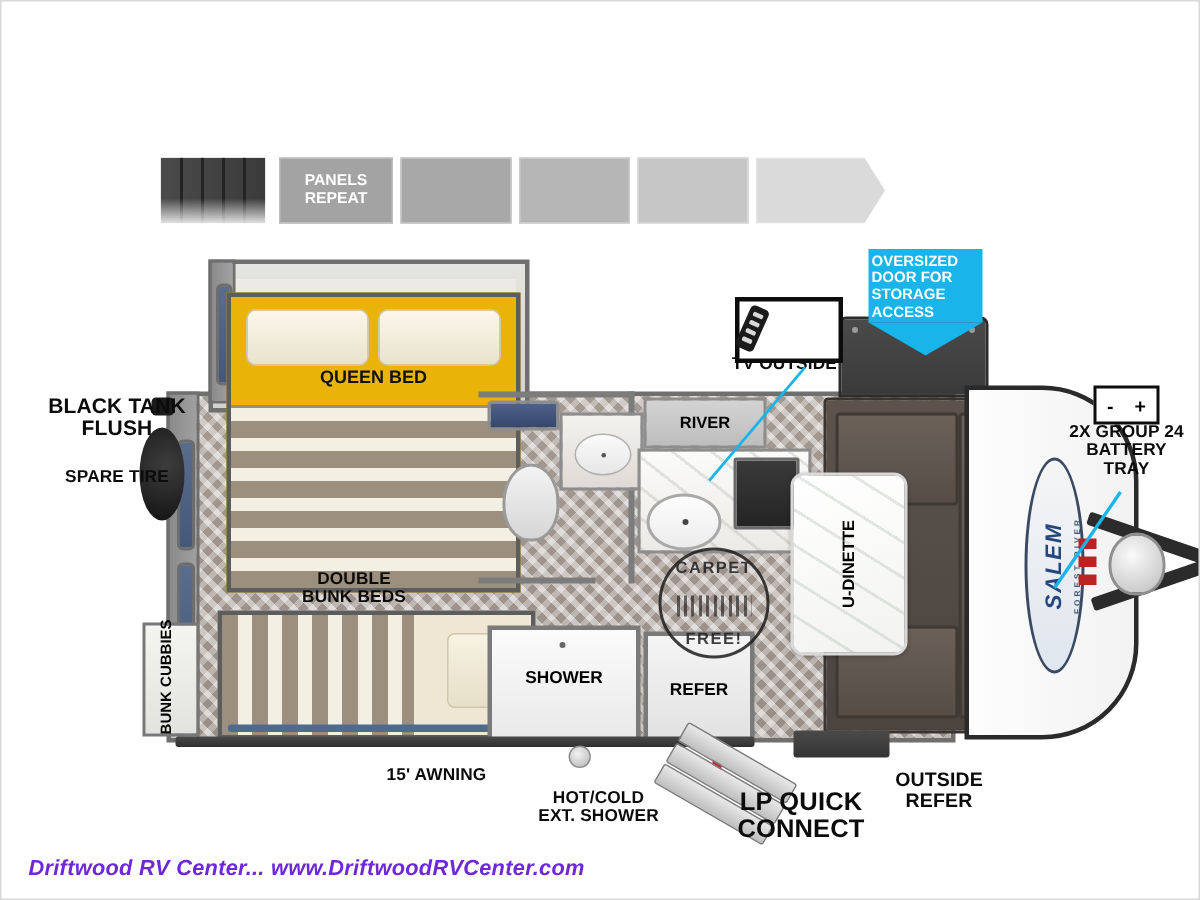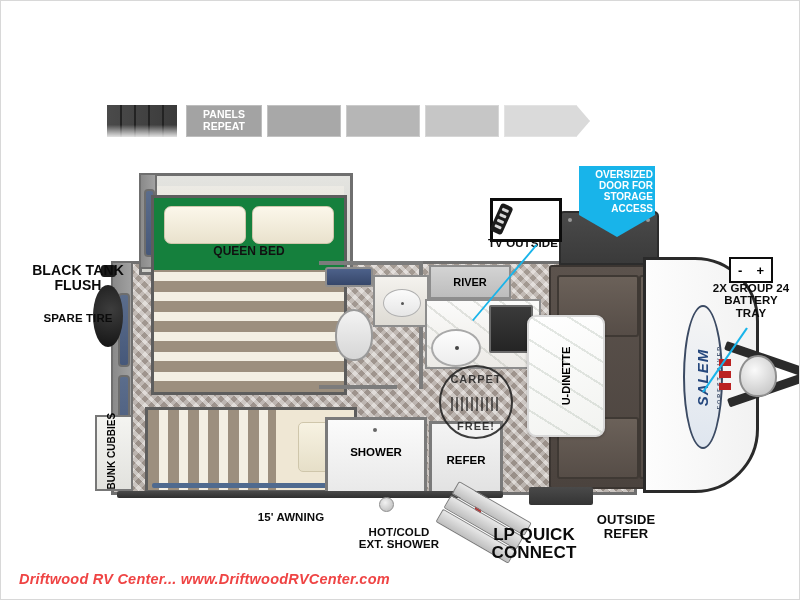--- a/index.html
+++ b/index.html
@@ -21,21 +21,21 @@
       background:#b5b5b5;
       clip-path:polygon(0% 100%,0% 45%,50% 0%,100% 45%,100% 100%);}
   #ub-text{margin-top:1px;font-size:10.5px;font-weight:bold;text-align:center;
            line-height:1.16;color:#111;}
   .ub-arrow-dn{margin-top:2px;width:102px;height:22px;
       background:linear-gradient(180deg,#8c8c8c 0%,#9a9a9a 60%,#a5a5a5 100%);
       clip-path:polygon(14% 0%,86% 0%,86% 52%,100% 52%,50% 100%,0% 52%,14% 52%);}
 
   
   #panels{position:absolute;left:106px;top:104px;height:36px;display:flex;align-items:stretch;}
-  .pnl{height:32px;margin-right:5px;position:relative;}
+  .pnl{height:44px;margin-right:5px;position:relative;}
   #pnl-dark{width:70px;margin-right:9px;
     background:linear-gradient(90deg,#4a4a4a,#3b3b3b);
     -webkit-mask-image:linear-gradient(180deg,#000 0 62%,rgba(0,0,0,.15) 100%);
             mask-image:linear-gradient(180deg,#000 0 62%,rgba(0,0,0,.15) 100%);}
   #pnl-dark .rib{position:absolute;top:0;bottom:0;width:2px;background:#232323;}
   .pnl-txt{display:flex;align-items:center;justify-content:center;
     font-size:10.5px;font-weight:bold;color:#fff;line-height:1.12;text-align:center;
     background:#a3a3a3;border:1px solid #bdbdbd;box-sizing:border-box;width:76px;}
   #pnl2{width:74px;background:#a8a8a8;border:1px solid #c2c2c2;box-sizing:border-box;}
   #pnl3{width:74px;background:#b6b6b6;border:1px solid #cbcbcb;box-sizing:border-box;}
@@ -59,21 +59,21 @@
       linear-gradient(180deg,#b9aea6,#ab a09 8);}
 
   
   #slide{position:absolute;left:52px;top:4px;width:208px;height:96px;
       background:linear-gradient(180deg,#e4e4e0,#d2d2cd);border:3px solid #6f6f6f;}
   #slide-inner{position:absolute;left:10px;top:10px;right:6px;bottom:0;
       background:linear-gradient(180deg,#eceae4,#dedbd3);}
 
   
   #qbed{position:absolute;left:64px;top:26px;width:190px;height:194px;
-      background:#15803d;border:3px solid #5d5d5d;overflow:hidden;}
+      background:#eab308;border:3px solid #5d5d5d;overflow:hidden;}
   .pillow{position:absolute;top:8px;height:36px;width:80px;border-radius:7px;
       background:linear-gradient(180deg,#fbf7ea,#e9e2cd);border:1px solid #cfc6ab;}
   #blanket{position:absolute;left:0;right:0;top:72px;bottom:0;
     background:
       repeating-linear-gradient(0deg,#9c8f7e 0 11px,#f3efe3 11px 20px),
       repeating-linear-gradient(90deg,rgba(255,255,255,.55) 0 7px,rgba(120,105,88,.25) 7px 15px);}
   #qbed-lbl{position:absolute;left:0;right:0;top:46px;text-align:center;
       font-size:12px;font-weight:bold;color:#111;}
 
   
@@ -208,32 +208,32 @@
 
   
   #tvbox{position:absolute;left:489px;top:197px;width:66px;height:38px;border:3px solid #0c0c0c;background:#fff;}
   #remote{position:absolute;left:494px;top:203px;width:13px;height:30px;border-radius:3px;
       background:#1b1b1b;transform:rotate(24deg);}
   #remote i{position:absolute;left:3px;width:7px;height:3px;background:#d8d8d8;border-radius:1px;}
   #tvline{position:absolute;left:469px;top:242px;width:78px;height:80px;}
 
   #blue-arrow{position:absolute;left:578px;top:165px;width:76px;}
   #blue-arrow .bx{background:#18b4ea;color:#fff;font-size:10px;font-weight:bold;
-      text-align:right;line-height:1.12;padding:3px 2px 1px;}
+      text-align:left;line-height:1.12;padding:3px 2px 1px;}
   #blue-arrow .tip{width:0;height:0;margin:0 auto;
       border-left:38px solid transparent;border-right:38px solid transparent;border-top:22px solid #18b4ea;}
 
   #battbox{position:absolute;left:728px;top:256px;width:40px;height:22px;border:2.5px solid #0d0d0d;background:#fff;
       display:flex;align-items:center;justify-content:space-around;font-size:13px;font-weight:bold;}
 
   svg.lead{position:absolute;overflow:visible;}
   .leadline{stroke:#18b4ea;stroke-width:2.2;fill:none;}
 
   #watermark{position:absolute;left:18px;bottom:12px;font-size:14.5px;font-weight:bold;
-      font-style:italic;color:#ef4444;letter-spacing:.2px;}
+      font-style:italic;color:#6d28d9;letter-spacing:.2px;}
 </style>
 </head>
 <body>
 
 <div id="page">
 
 
 
   <div id="panels">
     <div class="pnl" id="pnl-dark">
@@ -357,20 +357,22 @@
     <div id="steps">
       <div class="st" style="top:0"></div>
       <div class="st" style="top:16px"></div>
       <div class="st" style="top:32px"></div>
     </div>
   </div>
 
   <div class="lbl" style="left:18px;top:262px;width:118px;font-size:14px">BLACK TANK
 FLUSH</div>
   <div class="lbl" style="left:18px;top:311px;width:118px;font-size:11.5px">SPARE TIRE</div>
+  <div class="lbl" style="left:170px;top:379px;width:130px;font-size:11.5px">DOUBLE
+BUNK BEDS</div>
   <div class="lbl" style="left:235px;top:510px;width:110px;font-size:11.5px">15' AWNING</div>
   <div class="lbl" style="left:337px;top:525px;width:122px;font-size:11.5px">HOT/COLD
 EXT.  SHOWER</div>
   <div class="lbl" style="left:483px;top:525px;width:100px;font-size:17px">LP QUICK
 CONNECT</div>
   <div class="lbl" style="left:577px;top:512px;width:96px;font-size:13px">OUTSIDE
 REFER</div>
   <div class="lbl" style="left:443px;top:236px;width:158px;font-size:11.5px">TV OUTSIDE</div>
   <div class="lbl" style="left:700px;top:281px;width:100px;font-size:11.5px">2X GROUP 24
 BATTERY

